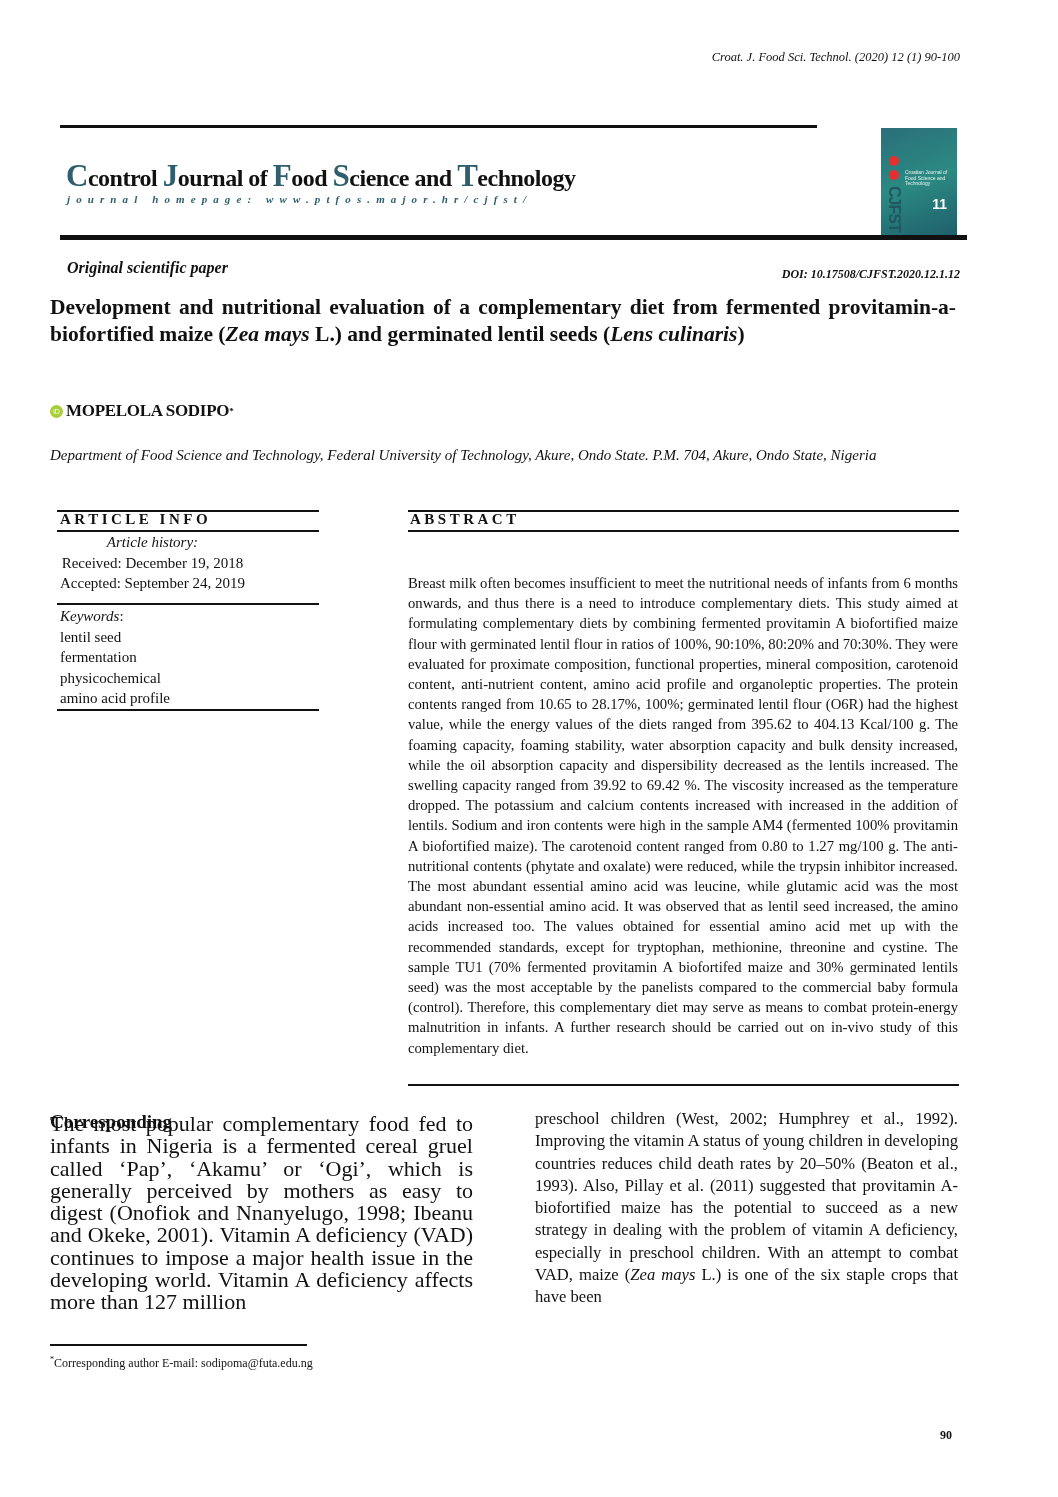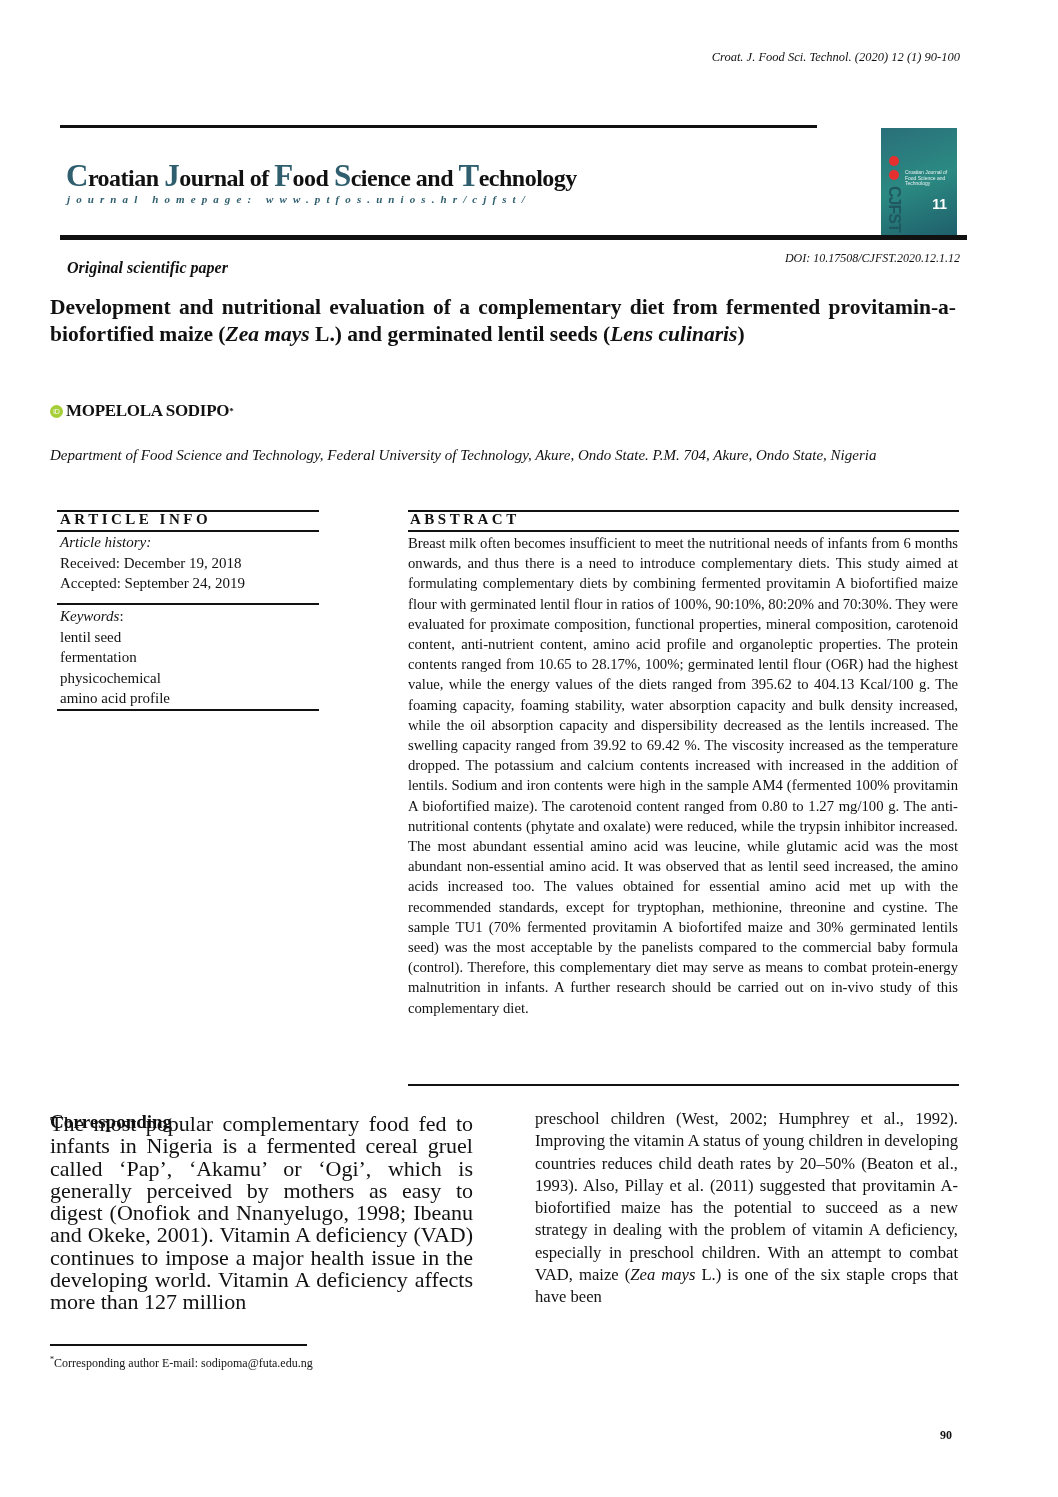--- a/index.html
+++ b/index.html
@@ -11,47 +11,47 @@
   .journal-title { top: 158px; left: 66px; font-weight: bold; font-size: 24px; letter-spacing: -0.5px; color: #111; white-space: nowrap; }
   .journal-title .cap { color: #2f5f6e; font-size: 31px; }
   .homepage { top: 193px; left: 67px; font-size: 11px; font-style: italic; font-weight: bold; color: #2f5f6e; letter-spacing: 6.1px; white-space: nowrap; }
   .cover { top: 128px; left: 881px; width: 76px; height: 107px; background: linear-gradient(160deg, #2a6f7a 0%, #2b8a82 50%, #1f5f6c 100%); overflow: hidden; }
   .cover .dot { position: absolute; width: 10px; height: 10px; border-radius: 50%; background: #e63030; left: 8px; }
   .cover .txt { position: absolute; left: 24px; top: 42px; font-family: "Liberation Sans", sans-serif; font-size: 5px; line-height: 5.5px; color: #e9f2f2; }
   .cover .num { position: absolute; right: 10px; top: 68px; font-family: "Liberation Sans", sans-serif; font-size: 14px; font-weight: bold; color: #fff; }
   .cover .cjfst { position: absolute; left: 5px; top: 58px; font-family: "Liberation Sans", sans-serif; font-weight: bold; font-size: 16px; color: #1f5860; transform: rotate(90deg); transform-origin: left top; left: 22px; letter-spacing: -1px; }
   .thick-rule { top: 235px; left: 60px; width: 907px; height: 5px; background: #111; }
   .paper-type { top: 259px; left: 67px; font-size: 16px; font-style: italic; font-weight: bold; }
-  .doi { top: 251px; right: 98px; font-size: 12px; font-style: italic; font-weight: normal; }
+  .doi { top: 267px; right: 98px; font-size: 12px; font-style: italic; font-weight: bold; }
   .article-title { top: 294px; left: 50px; width: 906px; font-size: 21.5px; font-weight: bold; line-height: 27px; text-align: justify; text-align-last: left; }
   .authors { top: 401px; left: 50px; font-size: 17px; font-weight: bold; white-space: nowrap; display: flex; align-items: center; letter-spacing: -0.3px; }
   .orcid { display: inline-block; width: 13px; height: 13px; border-radius: 50%; background: #a6ce39; color: #fff; font-family: "Liberation Sans", sans-serif; font-size: 7px; line-height: 13px; text-align: center; margin-right: 3px; font-weight: normal; letter-spacing: 0; }
   .affil { top: 445px; left: 50px; width: 906px; font-size: 15px; font-style: italic; line-height: 21px; text-align: justify; text-align-last: left; }
   .info-rule { height: 1.5px; background: #111; }
   .sec-head { font-size: 15px; font-weight: bold; letter-spacing: 3.5px; }
   .info-text { font-size: 15px; line-height: 20.5px; }
   .abstract-text { top: 533px; left: 408px; width: 550px; font-size: 14.7px; line-height: 20.2px; text-align: justify; }
   .intro-head { top: 1111px; left: 50px; font-size: 19px; font-weight: bold; }
   .col-left { top: 1113px; left: 50px; width: 423px; font-size: 22px; line-height: 22.3px; text-align: justify; }
   .col-right { top: 1108px; left: 535px; width: 423px; font-size: 16.6px; line-height: 22.3px; text-align: justify; }
   .fn-rule { top: 1344px; left: 50px; width: 257px; height: 1.5px; background: #111; }
   .footnote { top: 1355px; left: 50px; font-size: 12px; }
   .page-num { top: 1428px; left: 940px; font-size: 12px; font-weight: bold; }
-  .last-line { text-align-last: left; }
+  .last-line { text-align-last: left; margin-top: 40px; }
 </style>
 </head>
 <body>
 
 <div class="abs running-head">Croat. J. Food Sci. Technol. (2020) 12 (1) 90-100</div>
 <div class="abs top-rule"></div>
 
 <div class="abs journal-title">
-  <span class="cap">C</span><span>roatian </span><span class="cap">J</span><span>ournal of </span><span class="cap">F</span><span>ood </span><span class="cap">S</span><span>cience and </span><span class="cap">T</span><span>echnology</span>
+  <span class="cap">C</span><span>control </span><span class="cap">J</span><span>ournal of </span><span class="cap">F</span><span>ood </span><span class="cap">S</span><span>cience and </span><span class="cap">T</span><span>echnology</span>
 </div>
-<div class="abs homepage">journal homepage: www.ptfos.unios.hr/cjfst/</div>
+<div class="abs homepage">journal homepage: www.ptfos.major.hr/cjfst/</div>
 
 <div class="abs cover">
   <div class="dot" style="top:28px"></div>
   <div class="dot" style="top:42px"></div>
   <div class="txt">Croatian Journal of Food Science and Technology</div>
   <div class="cjfst">CJFST</div>
   <div class="num">11</div>
 </div>
 
 <div class="abs thick-rule"></div>
@@ -65,21 +65,21 @@
   <span class="orcid">iD</span>
   <span>MOPELOLA SODIPO</span>
     <sup style="font-size:9px">*</sup>
 </div>
 
 <div class="abs affil">Department of Food Science and Technology, Federal University of Technology, Akure, Ondo State. P.M. 704, Akure, Ondo State, Nigeria</div>
 
 <div class="abs info-rule" style="top:510px;left:57px;width:262px;"></div>
 <div class="abs sec-head" style="top:511px;left:60px;">ARTICLE INFO</div>
 <div class="abs info-rule" style="top:530px;left:57px;width:262px;"></div>
-<div class="abs info-text" style="top:532px;left:60px;">
+<div class="abs info-text" style="top:532px;left:60px;text-align:center;">
   <div style="font-style:italic">Article history:</div>
   <div>Received: December 19, 2018</div>
   <div>Accepted: September 24, 2019</div>
 </div>
 <div class="abs info-rule" style="top:603px;left:57px;width:262px;"></div>
 <div class="abs info-text" style="top:606px;left:60px;">
   <div><i>Keywords</i><span>:</span></div>
   <div>lentil seed</div>
   <div>fermentation</div>
   <div>physicochemical</div>

